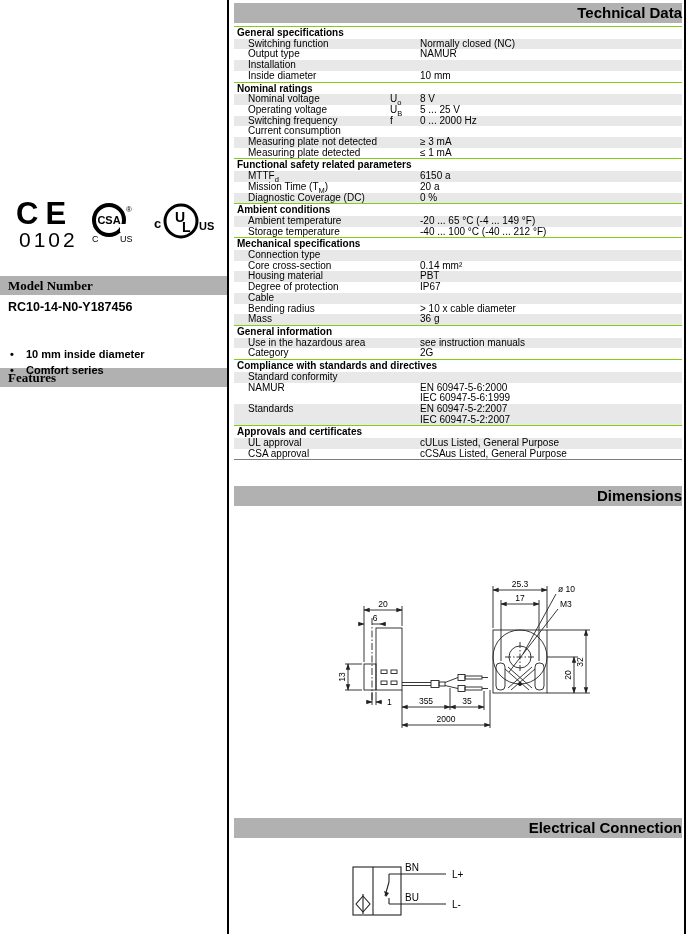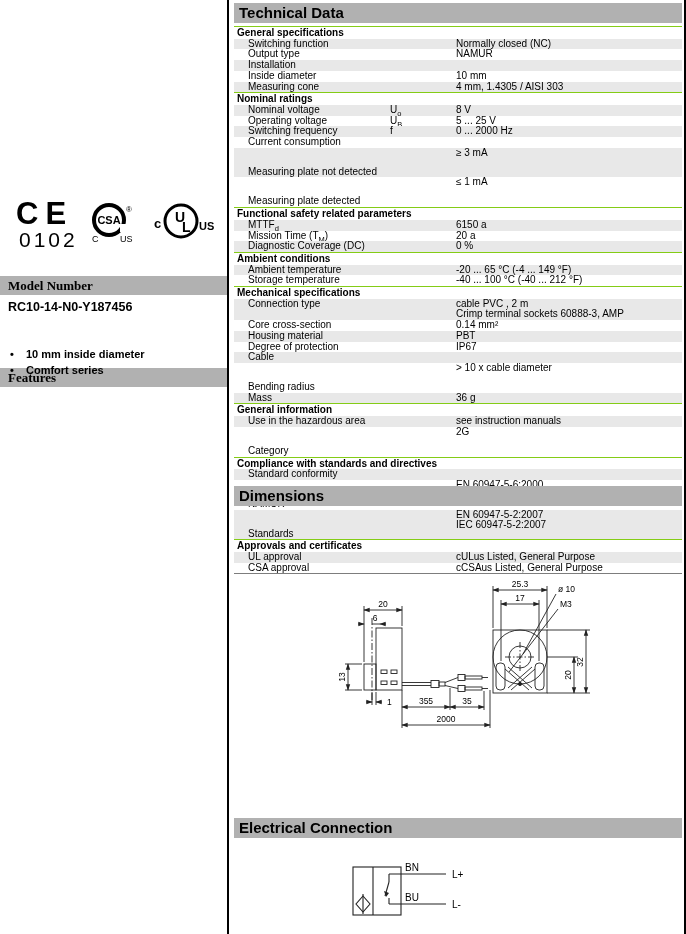--- a/index.html
+++ b/index.html
@@ -28,37 +28,37 @@
   .model-number{position:absolute;left:8px;top:300px;font-size:12.5px;font-weight:bold;text-align:center;}
   .features-bar{top:324px;margin-top:44px;}
   .features-list{position:absolute;left:0;top:346px;margin:0;padding:0;list-style:none;}
   .features-list li{position:relative;padding-left:26px;font-size:11px;font-weight:bold;line-height:16px;}
   .features-list .dot{position:absolute;left:10px;top:0;}
 
   
   .right-col{position:absolute;left:234px;top:0;width:448px;height:934px;}
   .section-bar{
     position:absolute;left:0;width:448px;height:20px;background:#b1b1b1;
-    font-size:15px;font-weight:bold;line-height:20px;padding-left:5px;box-sizing:border-box;
+    font-size:15px;font-weight:bold;line-height:20px;padding-left:5px;box-sizing:border-box;text-align:right;
   }
   .tech-bar{top:3px;}
   .dims-bar{top:486px;}
   .elec-bar{top:818px;}
 
   
   .tech-table{position:absolute;left:0;top:26px;width:448px;border-bottom:1px solid #7d7d7d;}
   .trow{display:grid;grid-template-columns:186px 1fr;position:relative;
         font-size:10px;line-height:10.7px;min-height:10.7px;}
   .trow.shaded{background:#e8e8e8;}
   .trow .lbl{padding-left:14px;white-space:nowrap;}
-  .trow.ind2 .lbl{margin-top:19px;}
+  .trow.ind2 .lbl{}
   .trow.section{font-weight:bold;border-top:1px solid #84cc16;padding-top:1px;}
   .trow.section .lbl{padding-left:3px;}
   .trow .sym{position:absolute;left:156px;top:0;}
-  .trow .val{white-space:nowrap;margin-left:36px;}
+  .trow .val{white-space:nowrap;}
   sub{font-size:7.5px;line-height:0;}
 
   
   .dims-fig{position:absolute;left:98px;top:578px;}
   .elec-fig{position:absolute;left:108px;top:858px;}
   svg text{font-family:"Liberation Sans","DejaVu Sans",sans-serif;}
 </style>
 </head>
 <body>
 
@@ -120,24 +120,20 @@
         <span class="val">NAMUR</span>
       </div>
       <div class="trow ind1 shaded">
         <span class="lbl">Installation</span>
         <span class="val"></span>
       </div>
       <div class="trow ind1">
         <span class="lbl">Inside diameter</span>
         <span class="val">10 mm</span>
       </div>
-      <div class="trow ind1 shaded">
-        <span class="lbl">Measuring cone</span>
-        <span class="val">4 mm, 1.4305 / AISI 303</span>
-      </div>
       <div class="trow section">
         <span class="lbl">Nominal ratings</span>
       </div>
       <div class="trow ind1 shaded">
         <span class="lbl">Nominal voltage</span>
         <span class="sym">U<sub>o</sub></span>
         <span class="val">8 V</span>
       </div>
       <div class="trow ind1">
         <span class="lbl">Operating voltage</span>
@@ -185,21 +181,20 @@
       </div>
       <div class="trow ind1">
         <span class="lbl">Storage temperature</span>
         <span class="val">-40 ... 100 °C (-40 ... 212 °F)</span>
       </div>
       <div class="trow section">
         <span class="lbl">Mechanical specifications</span>
       </div>
       <div class="trow ind1 shaded">
         <span class="lbl">Connection type</span>
-        <span class="val">cable PVC , 2 m<br>Crimp terminal sockets 60888-3, AMP</span>
       </div>
       <div class="trow ind1">
         <span class="lbl">Core cross-section</span>
         <span class="val">0.14 mm²</span>
       </div>
       <div class="trow ind1 shaded">
         <span class="lbl">Housing material</span>
         <span class="val">PBT</span>
       </div>
       <div class="trow ind1">

